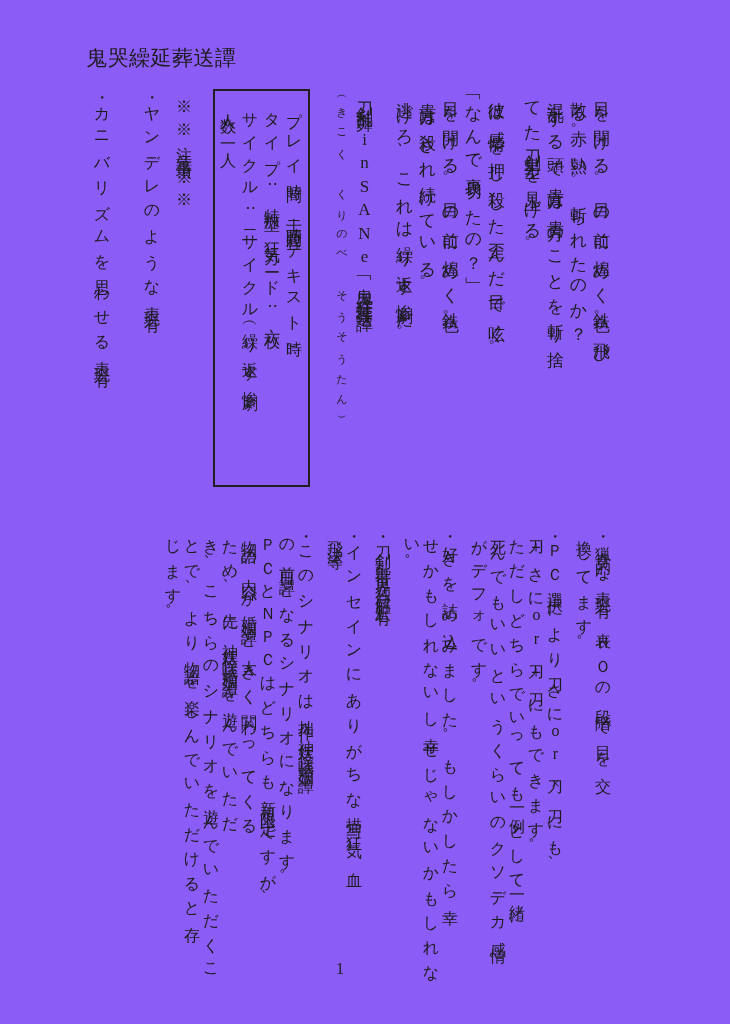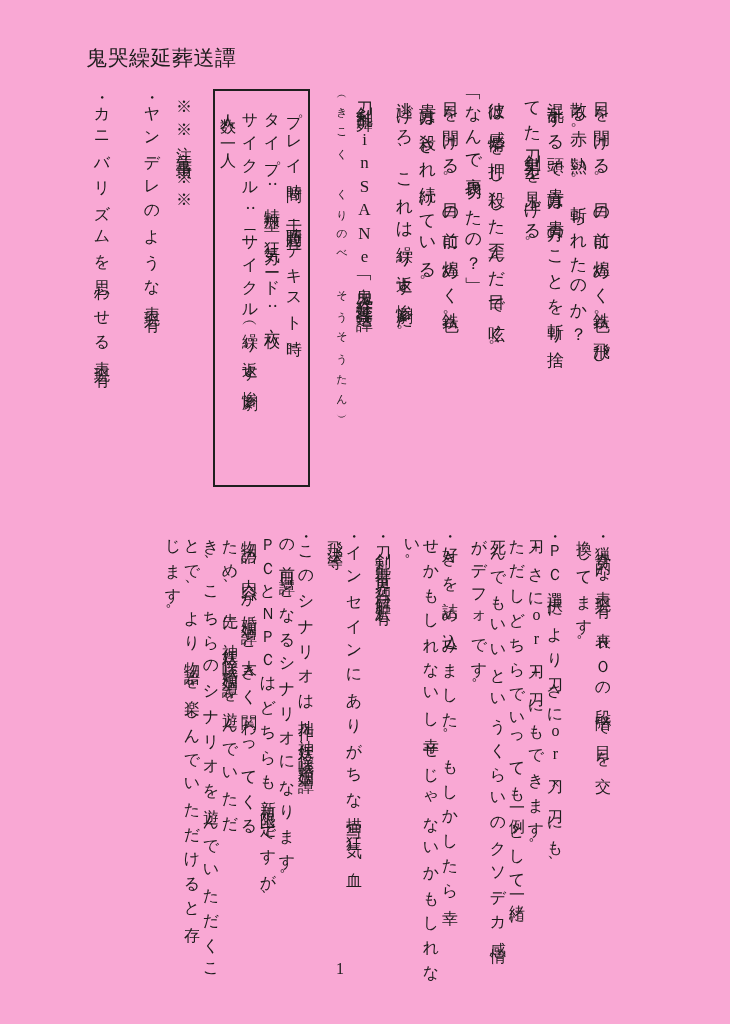--- a/index.html
+++ b/index.html
@@ -5,21 +5,21 @@
   html, body { margin: 0; padding: 0; }
   body {
     width: 730px; height: 1024px;
     background: #ffffff;
     font-family: "Liberation Serif", "DejaVu Serif", serif;
     color: #1c1c1c;
   }
   .page {
     position: relative;
     width: 730px; height: 1024px;
-    background: #f9a8d4;
+    background: #8b5cf6;
     overflow: hidden;
   }
   .doc-title {
     position: absolute;
     left: 86px; top: 44px;
     margin: 0;
     font-size: 21px;
     font-weight: normal;
     letter-spacing: 0.5px;
     white-space: nowrap;

